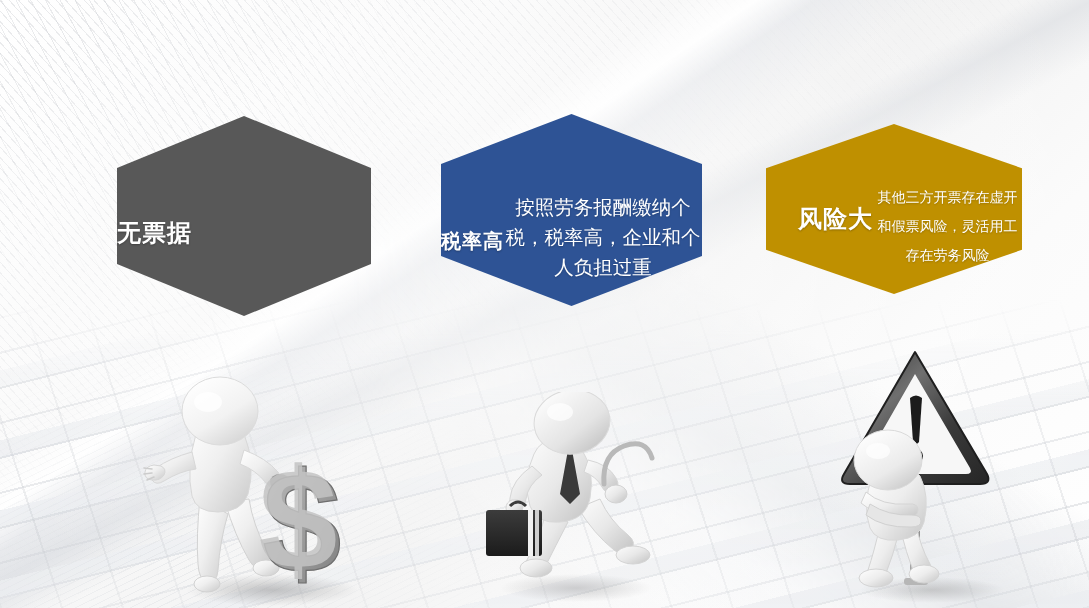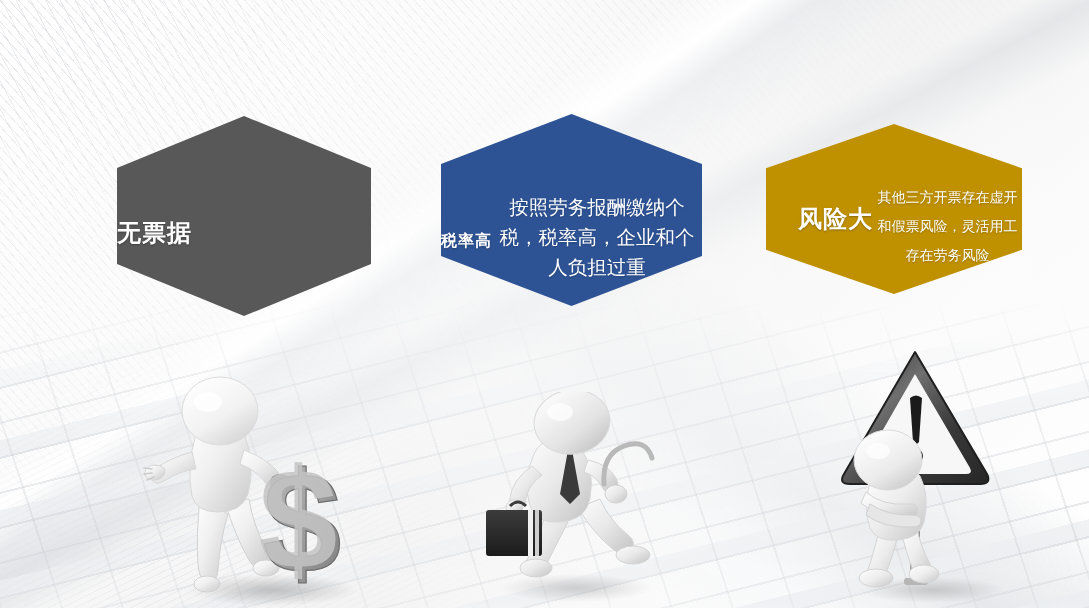--- a/index.html
+++ b/index.html
@@ -154,21 +154,21 @@
   }
   #hex-1 .hex-title { font-size: 24px; line-height: 30px; }
   #hex-1 .hex-body  { font-size: 19.5px; line-height: 30px; margin-top: 22px; width: 224px; }
 
   
   #hex-2 {
     left: 441px; top: 114px; width: 261px; height: 192px;
     background: #2E5395;
     padding-top: 26px;
   }
-  #hex-2 .hex-title { font-size: 16px; line-height: 30px; margin-top: 36px; }
+  #hex-2 .hex-title { font-size: 20px; line-height: 30px; margin-top: 36px; }
   #hex-2 .hex-body  { font-size: 19.5px; line-height: 30px; margin-top: 28px; width: 236px; }
 
   
   #hex-3 {
     left: 766px; top: 124px; width: 256px; height: 170px;
     background: #BF9000;
     padding-top: 19px;
     padding-left: 32px;
   }
   #hex-3 .hex-title { font-size: 24px; line-height: 30px; }

